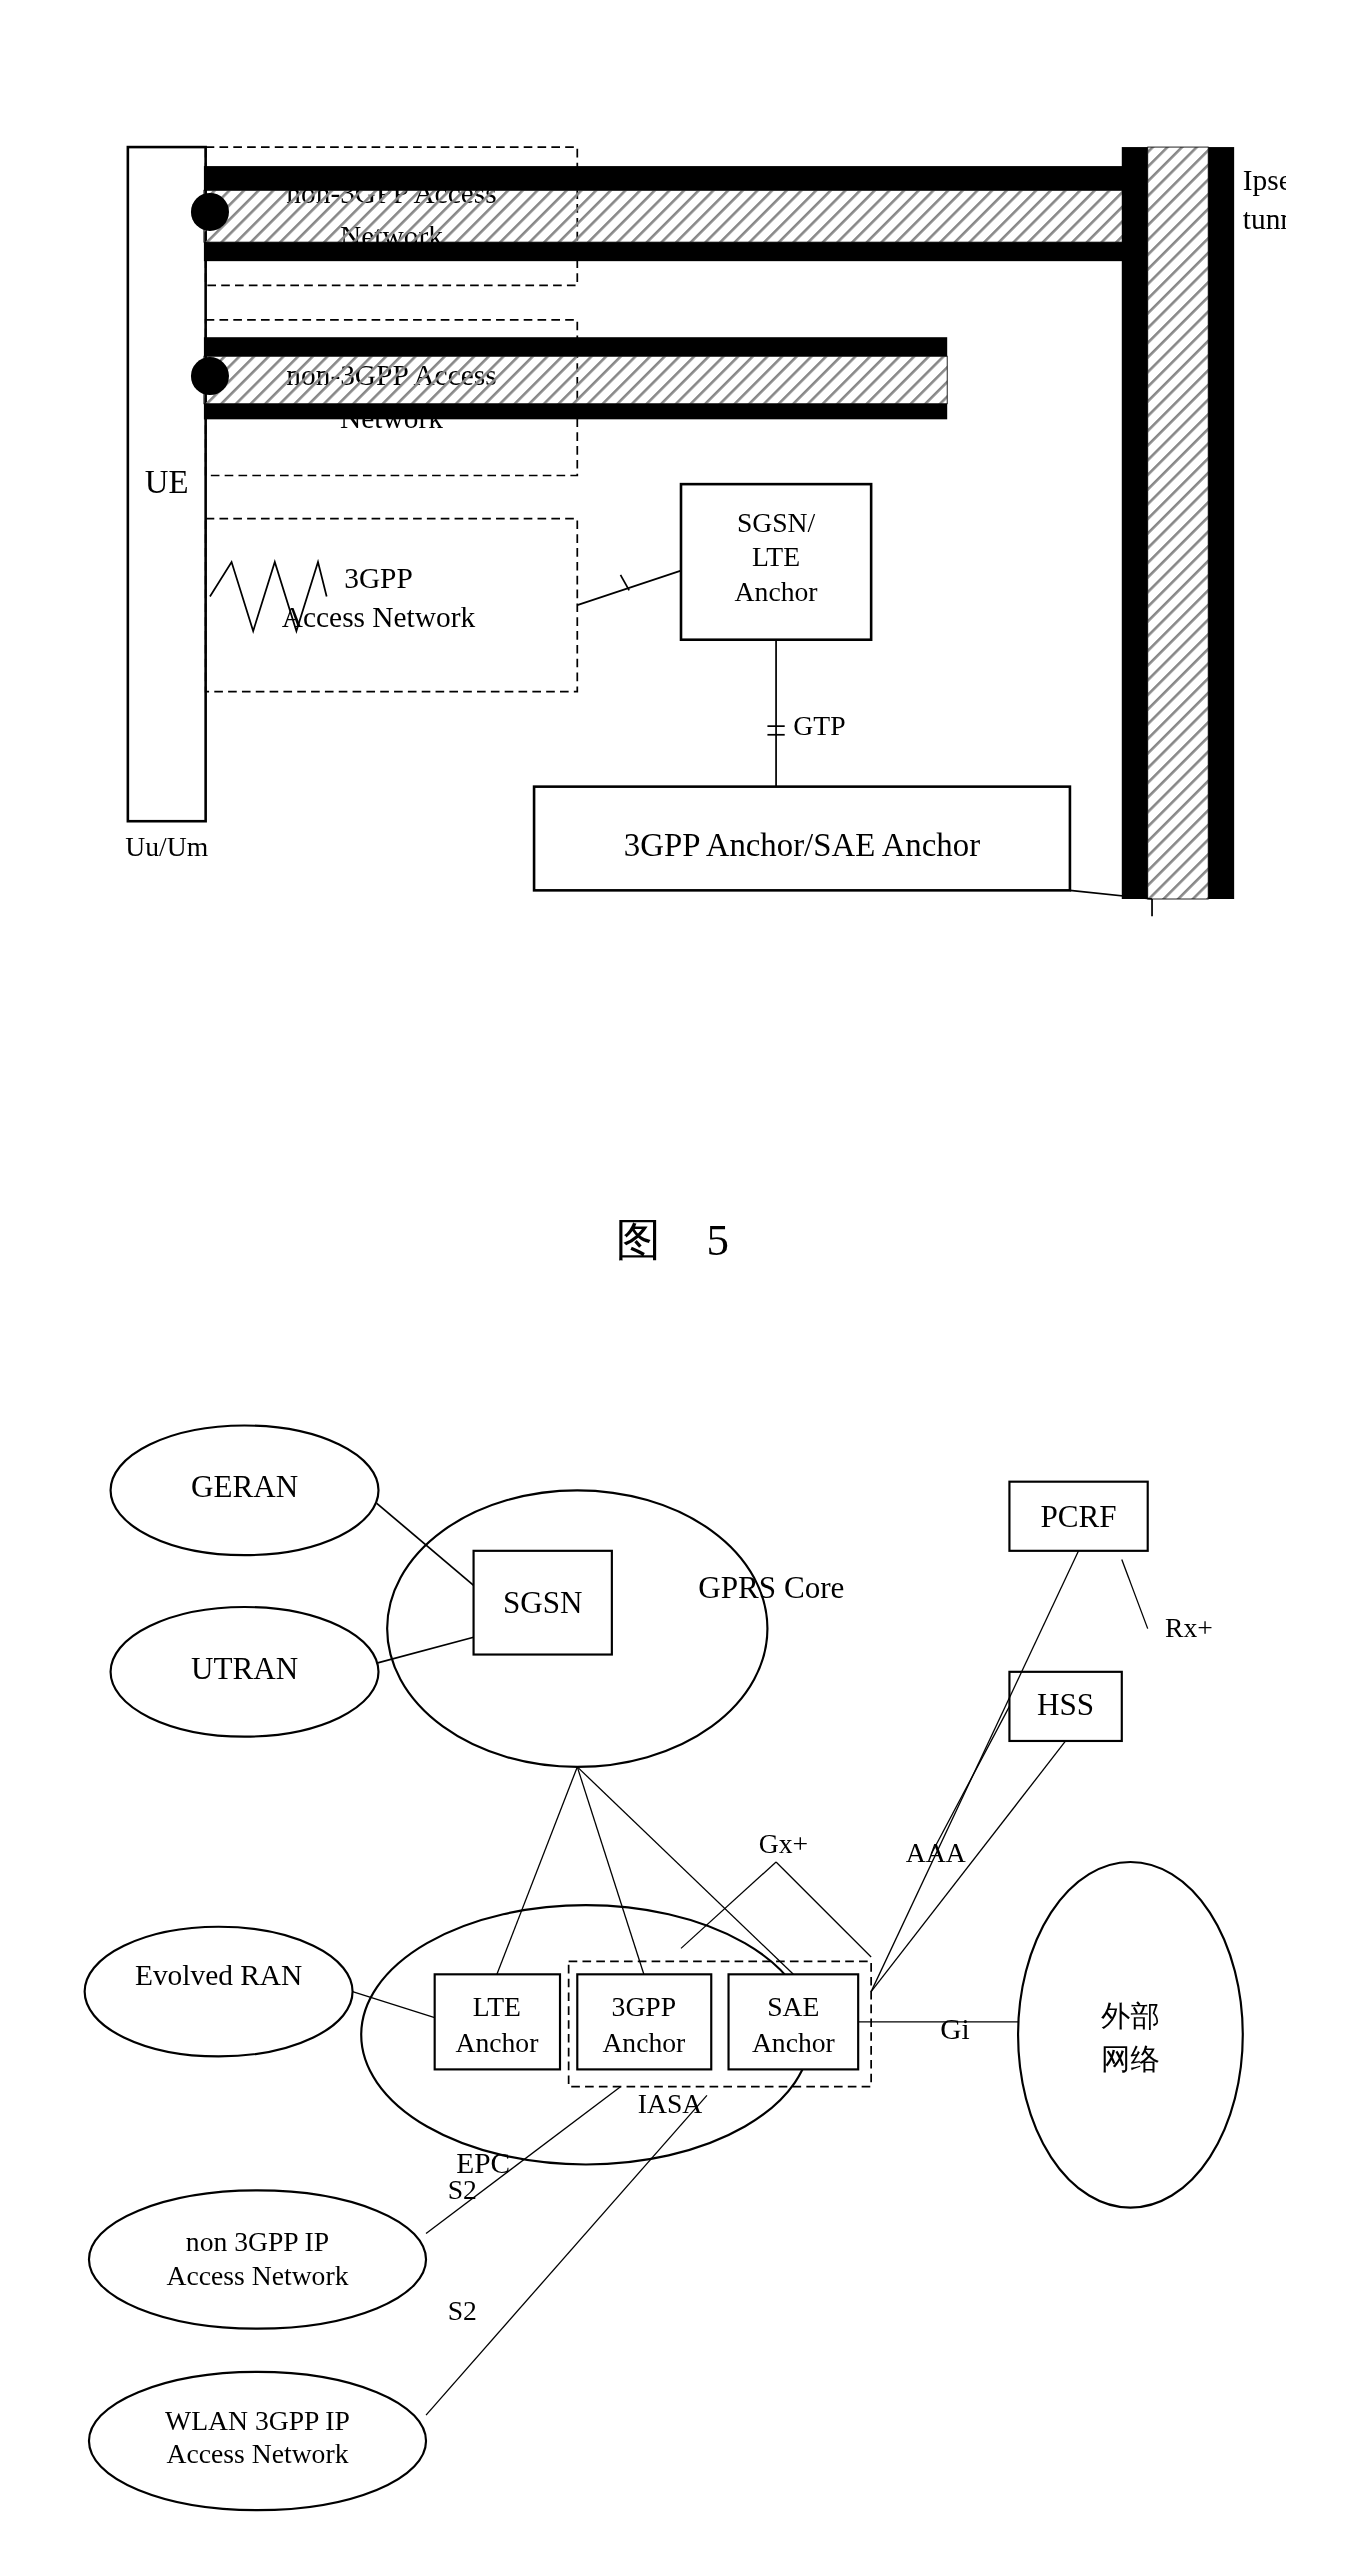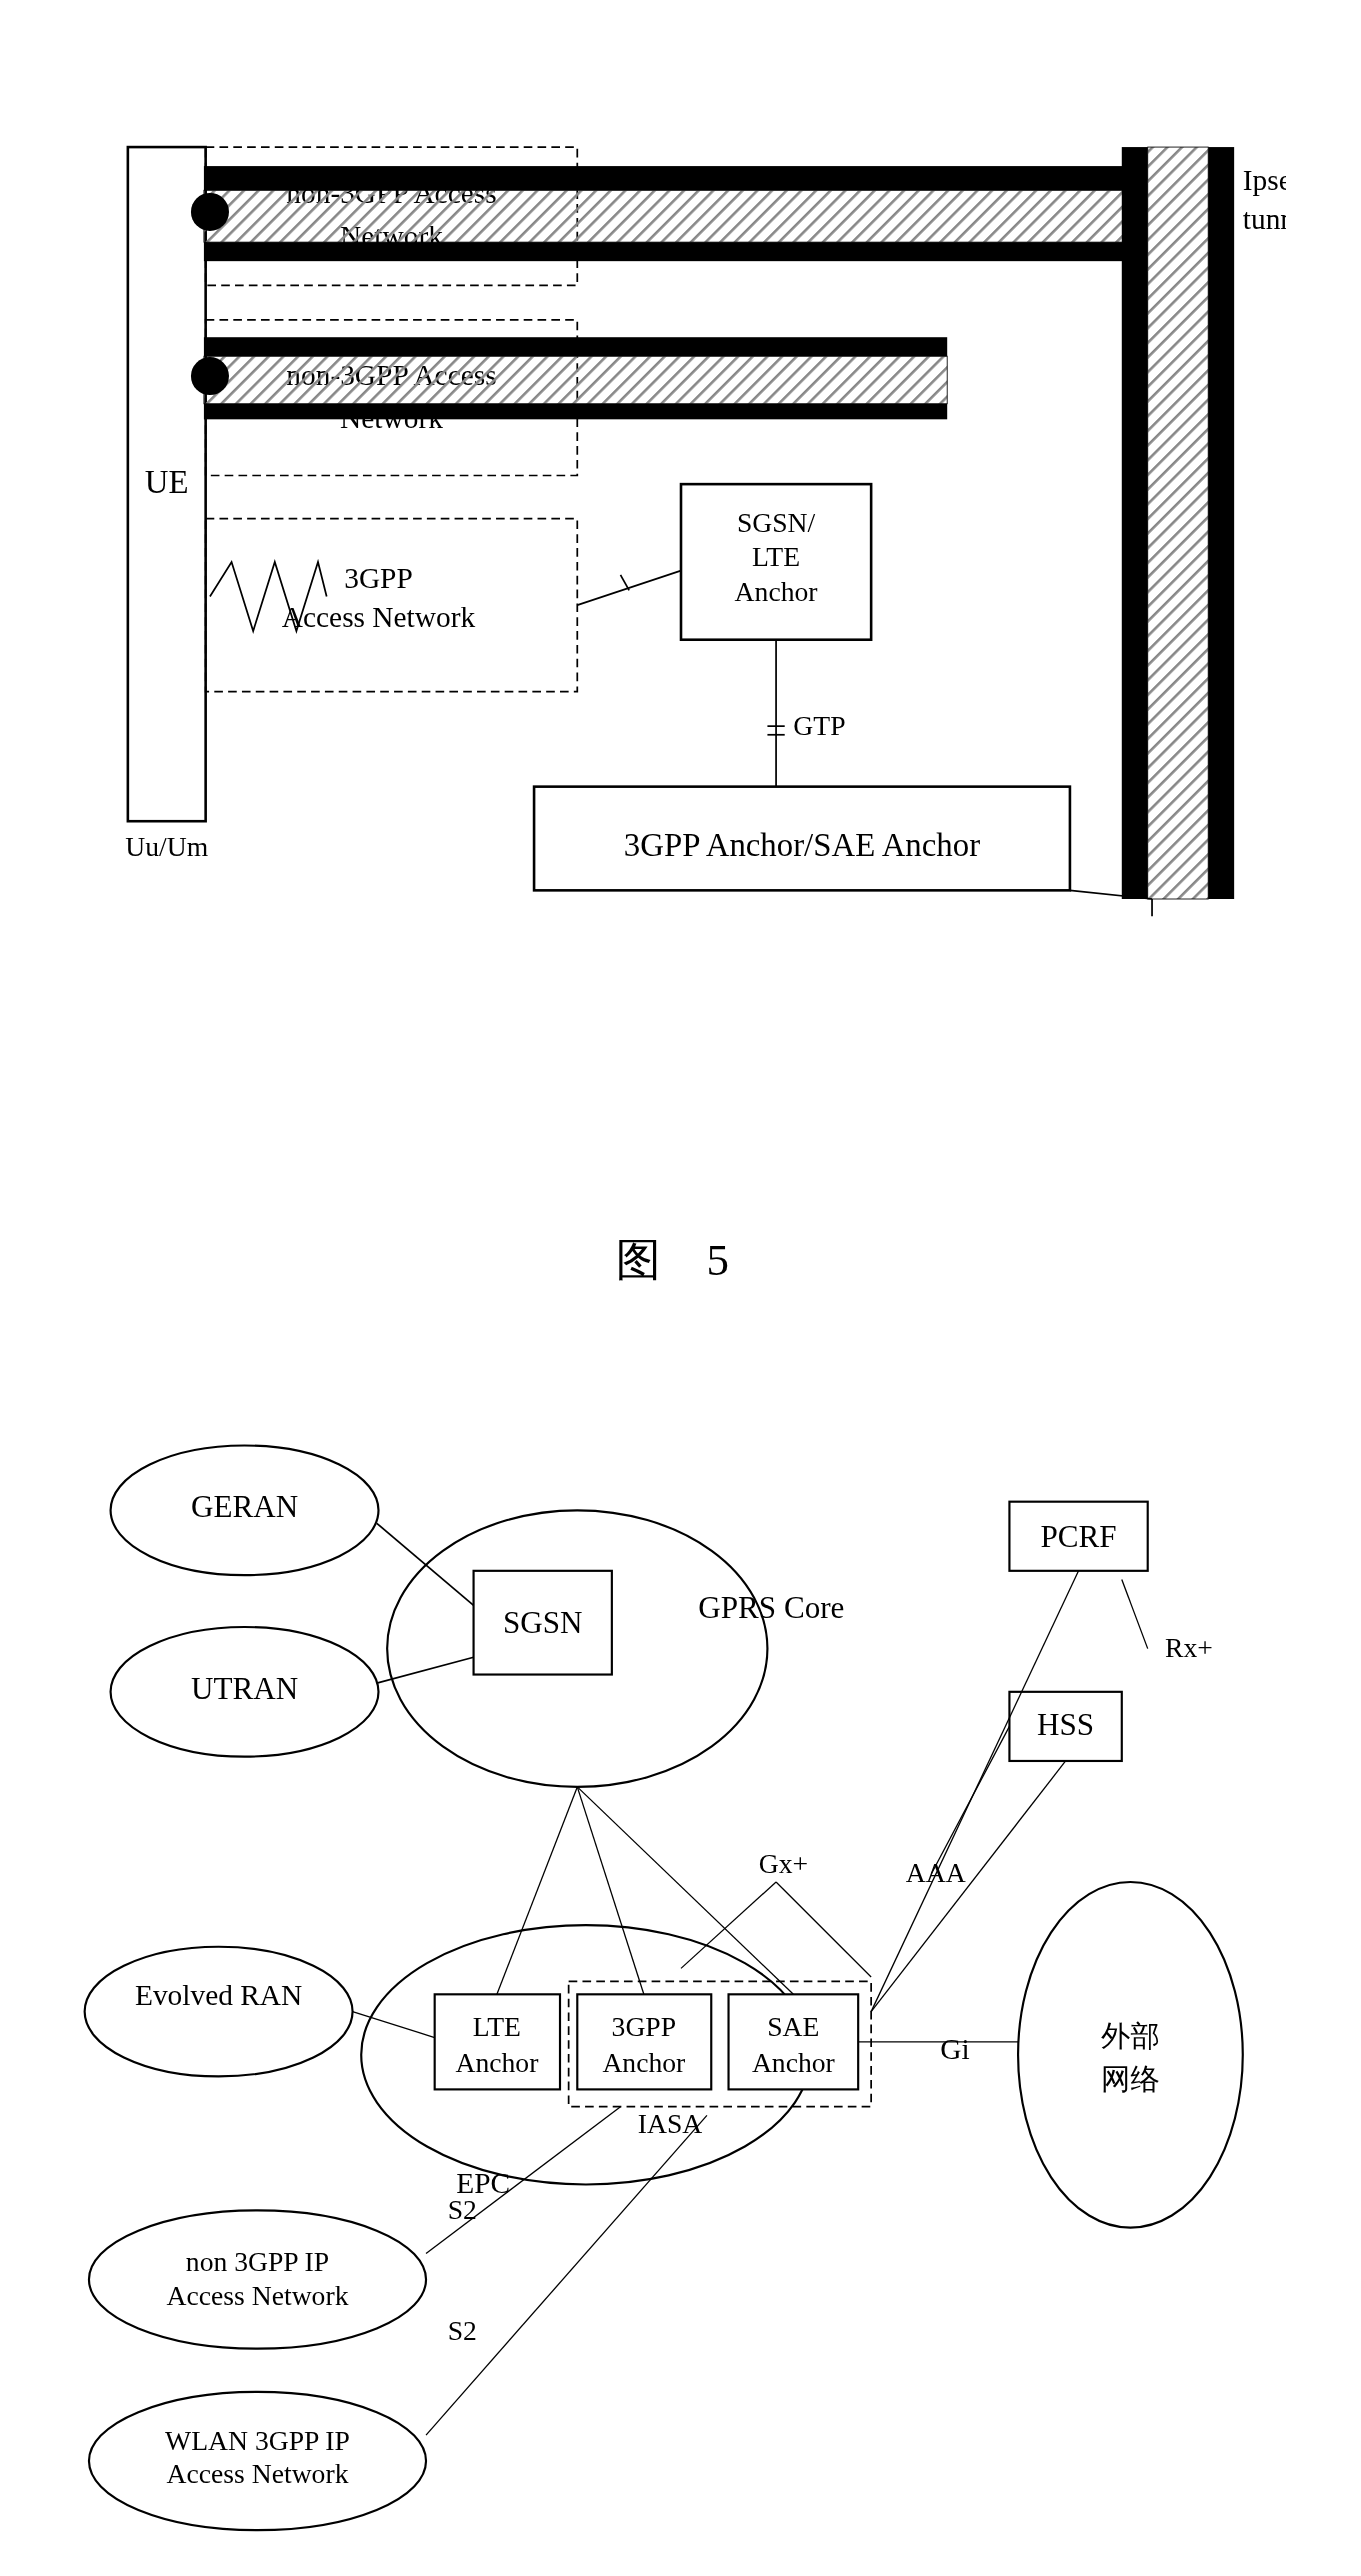--- a/index.html
+++ b/index.html
@@ -45,21 +45,21 @@
     }
 
     .fig6-svg {
       width: 100%;
       height: 100%;
     }
 
     .fig-label {
       text-align: left;
       font-size: 45px;
-      margin: 20px 0 35px 0;
+      margin: 0 0 35px 0;
       letter-spacing: 17.3px;
     }
   </style>
 </head>
 <body>
 
 <div class="page-container">
 
   <div class="figure5-container">
     <svg class="fig5-svg" viewBox="0 0 1400 1200" xmlns="http://www.w3.org/2000/svg">

